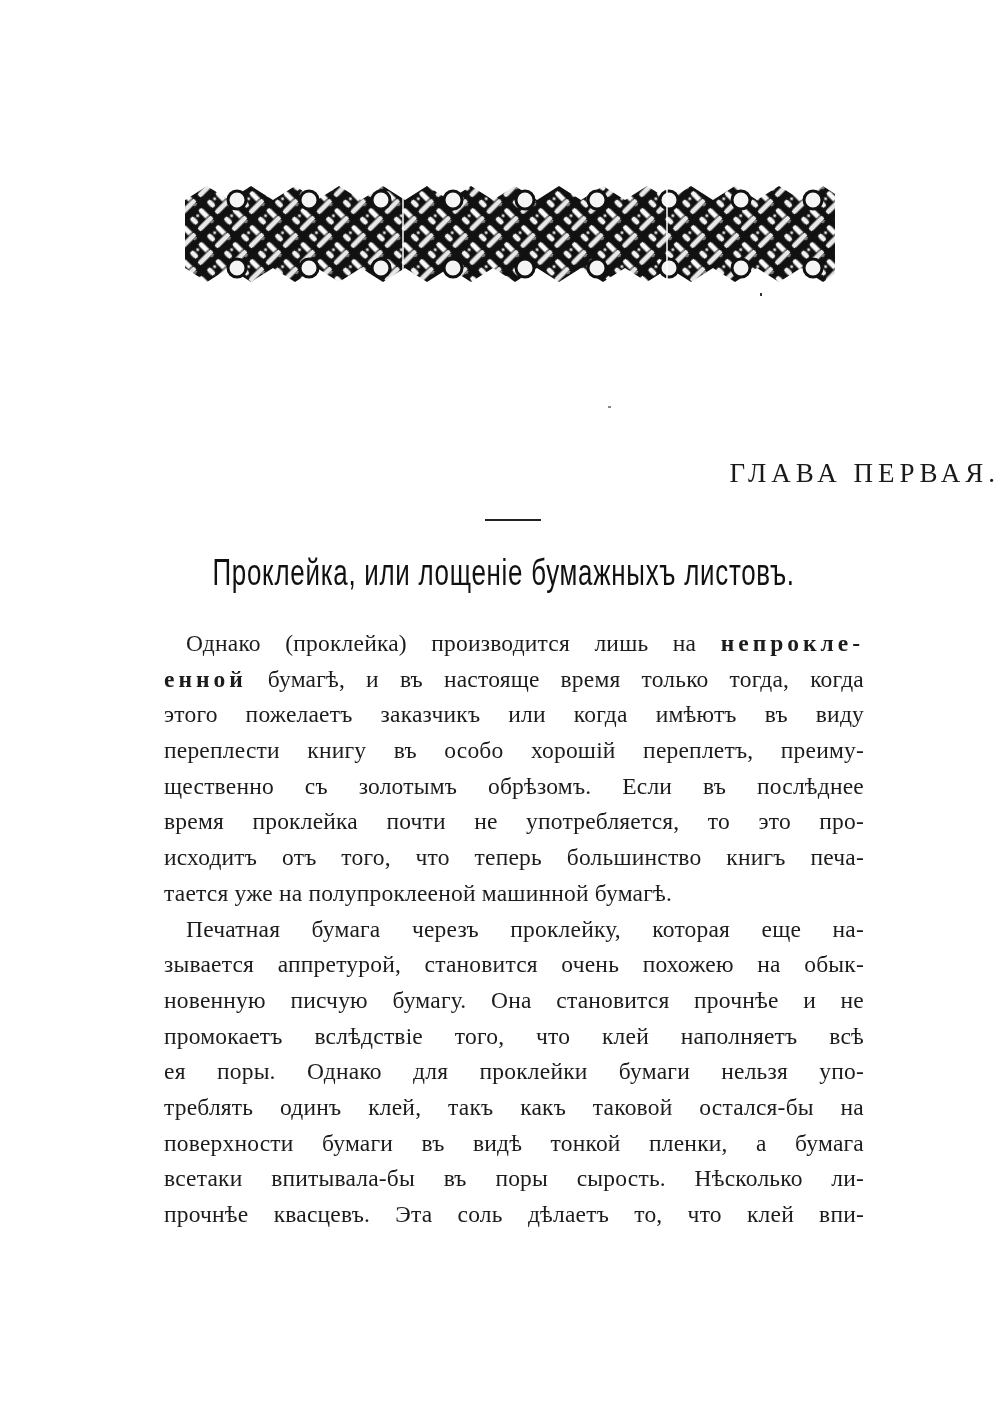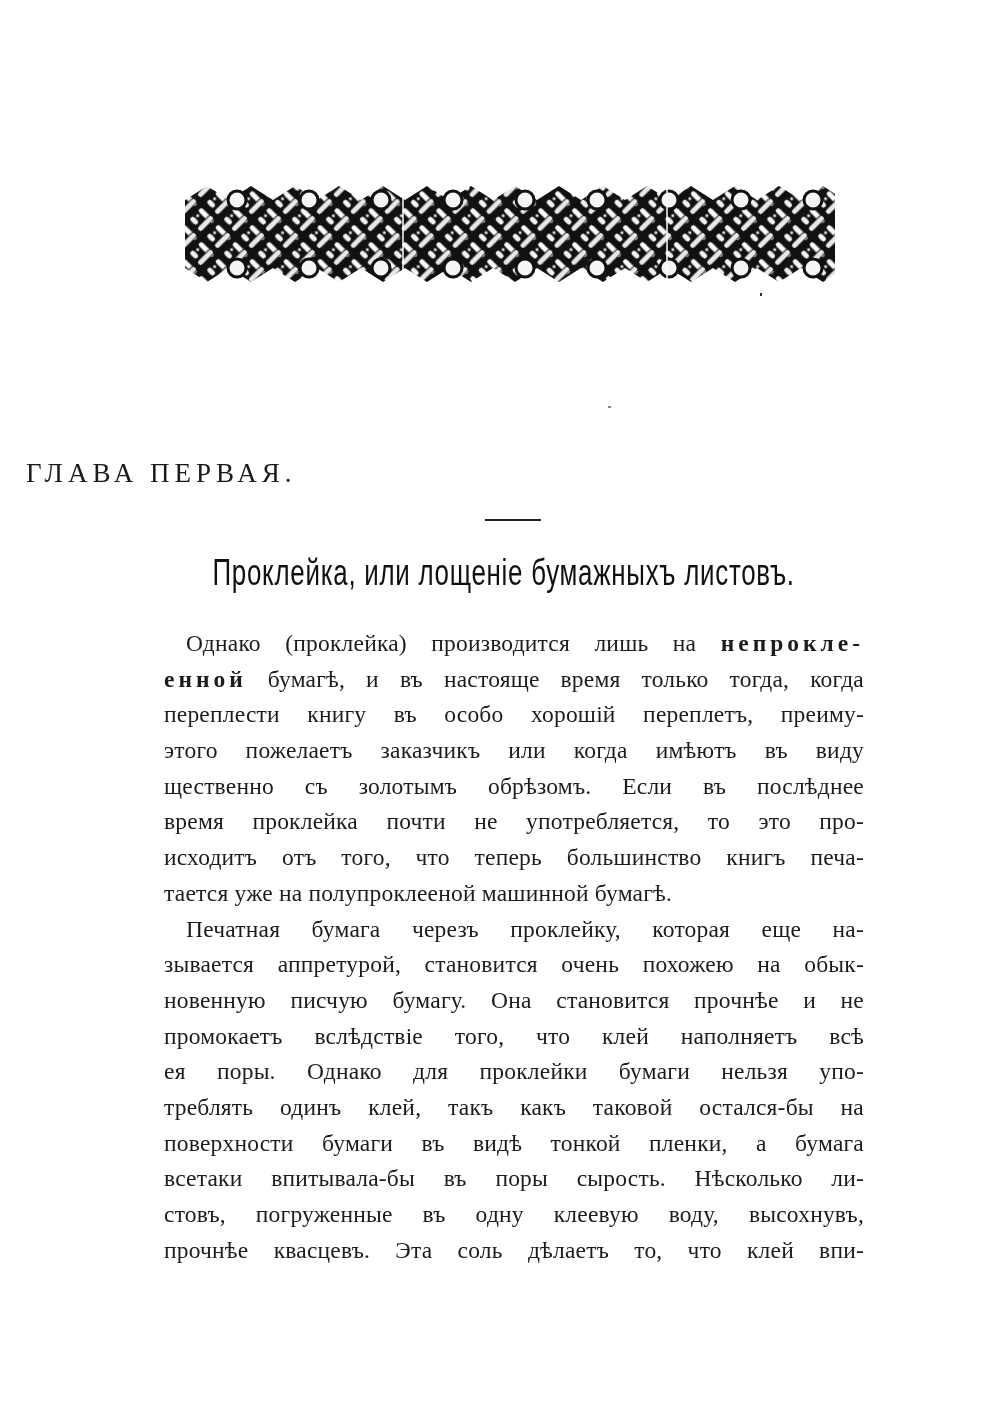--- a/index.html
+++ b/index.html
@@ -1,21 +1,21 @@
 <!DOCTYPE html>
 <html><head>
   <meta charset="utf-8">
   <style>
     html, body { margin: 0; padding: 0; background: #ffffff; }
     body { width: 1000px; height: 1418px; position: relative; overflow: hidden;
            font-family: "DejaVu Serif", "Liberation Serif", serif; color: #1a1a1a; }
     .ornament { position: absolute; left: 185px; top: 186px; width: 650px; height: 96px; }
     .ornament svg { display: block; width: 100%; height: 100%; }
     .speck { position: absolute; width: 2px; height: 3px; background: #333; }
-    .chapter { position: absolute; left: 0; width: 1000px; top: 458px; text-align: left;
+    .chapter { position: absolute; left: 0; width: 1000px; top: 458px; text-align: right;
                font-family: "Liberation Serif", serif; font-size: 27px; letter-spacing: 5px;
                color: #1a1a1a; padding-left: 26px; box-sizing: border-box; }
     .rule { position: absolute; left: 485px; top: 519px; width: 56px; height: 2px; background: #222; }
     .title { position: absolute; left: 0; width: 1000px; top: 552px; text-align: center;
              font-family: "Liberation Sans", sans-serif; font-size: 36px;
              transform: scaleX(0.72); transform-origin: 513px 0; letter-spacing: 1px; color: #111;
              font-weight: normal; }
     .body-text { position: absolute; left: 164px; top: 626px; width: 700px; }
     .line { font-family: "Liberation Serif", serif; font-size: 23.5px; line-height: 35.7px;
             height: 35.7px; text-align: justify; text-align-last: justify; white-space: nowrap;
@@ -75,32 +75,31 @@
 <div class="speck" style="left:608px; top:406px; width:3px; height:2px; background:#888;"></div>
 
 <div class="chapter">ГЛАВА ПЕРВАЯ.</div>
 <div class="rule"></div>
 <div class="title">Проклейка, или лощеніе бумажныхъ листовъ.</div>
 
 <div class="body-text">
   <div class="paragraph">
     <div class="line indent"><span>Однако (проклейка) производится лишь на </span><span class="spaced">непрокле-</span></div>
     <div class="line"><span class="spaced">енной</span><span> бумагѣ, и въ настояще время только тогда, когда</span></div>
+    <div class="line">этого пожелаетъ заказчикъ или когда имѣютъ въ виду</div>
     <div class="line">переплести книгу въ особо хорошій переплетъ, преиму-</div>
-    <div class="line">этого пожелаетъ заказчикъ или когда имѣютъ въ виду</div>
     <div class="line">щественно съ золотымъ обрѣзомъ. Если въ послѣднее</div>
     <div class="line">время проклейка почти не употребляется, то это про-</div>
     <div class="line">исходитъ отъ того, что теперь большинство книгъ печа-</div>
     <div class="line last">тается уже на полупроклееной машинной бумагѣ.</div>
   </div>
   <div class="paragraph">
     <div class="line indent">Печатная бумага черезъ проклейку, которая еще на-</div>
     <div class="line">зывается аппретурой, становится очень похожею на обык-</div>
     <div class="line">новенную писчую бумагу. Она становится прочнѣе и не</div>
     <div class="line">промокаетъ вслѣдствіе того, что клей наполняетъ всѣ</div>
     <div class="line">ея поры. Однако для проклейки бумаги нельзя упо-</div>
     <div class="line">треблять одинъ клей, такъ какъ таковой остался-бы на</div>
     <div class="line">поверхности бумаги въ видѣ тонкой пленки, а бумага</div>
     <div class="line">всетаки впитывала-бы въ поры сырость. Нѣсколько ли-</div>
-    <div class="line">стовъ, погруженные въ одну клеевую воду, высохнувъ,</div>
     <div class="line">прочнѣе квасцевъ. Эта соль дѣлаетъ то, что клей впи-</div>
   </div>
 </div>
 
 </body></html>

